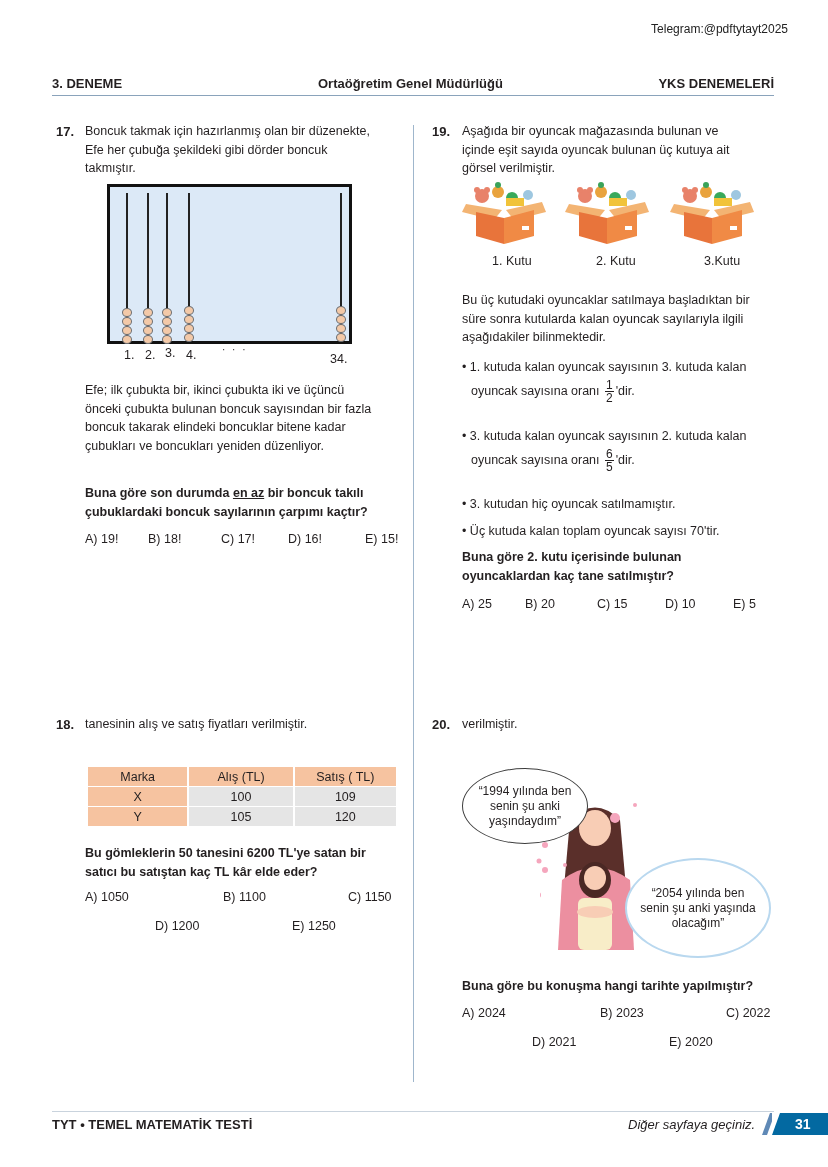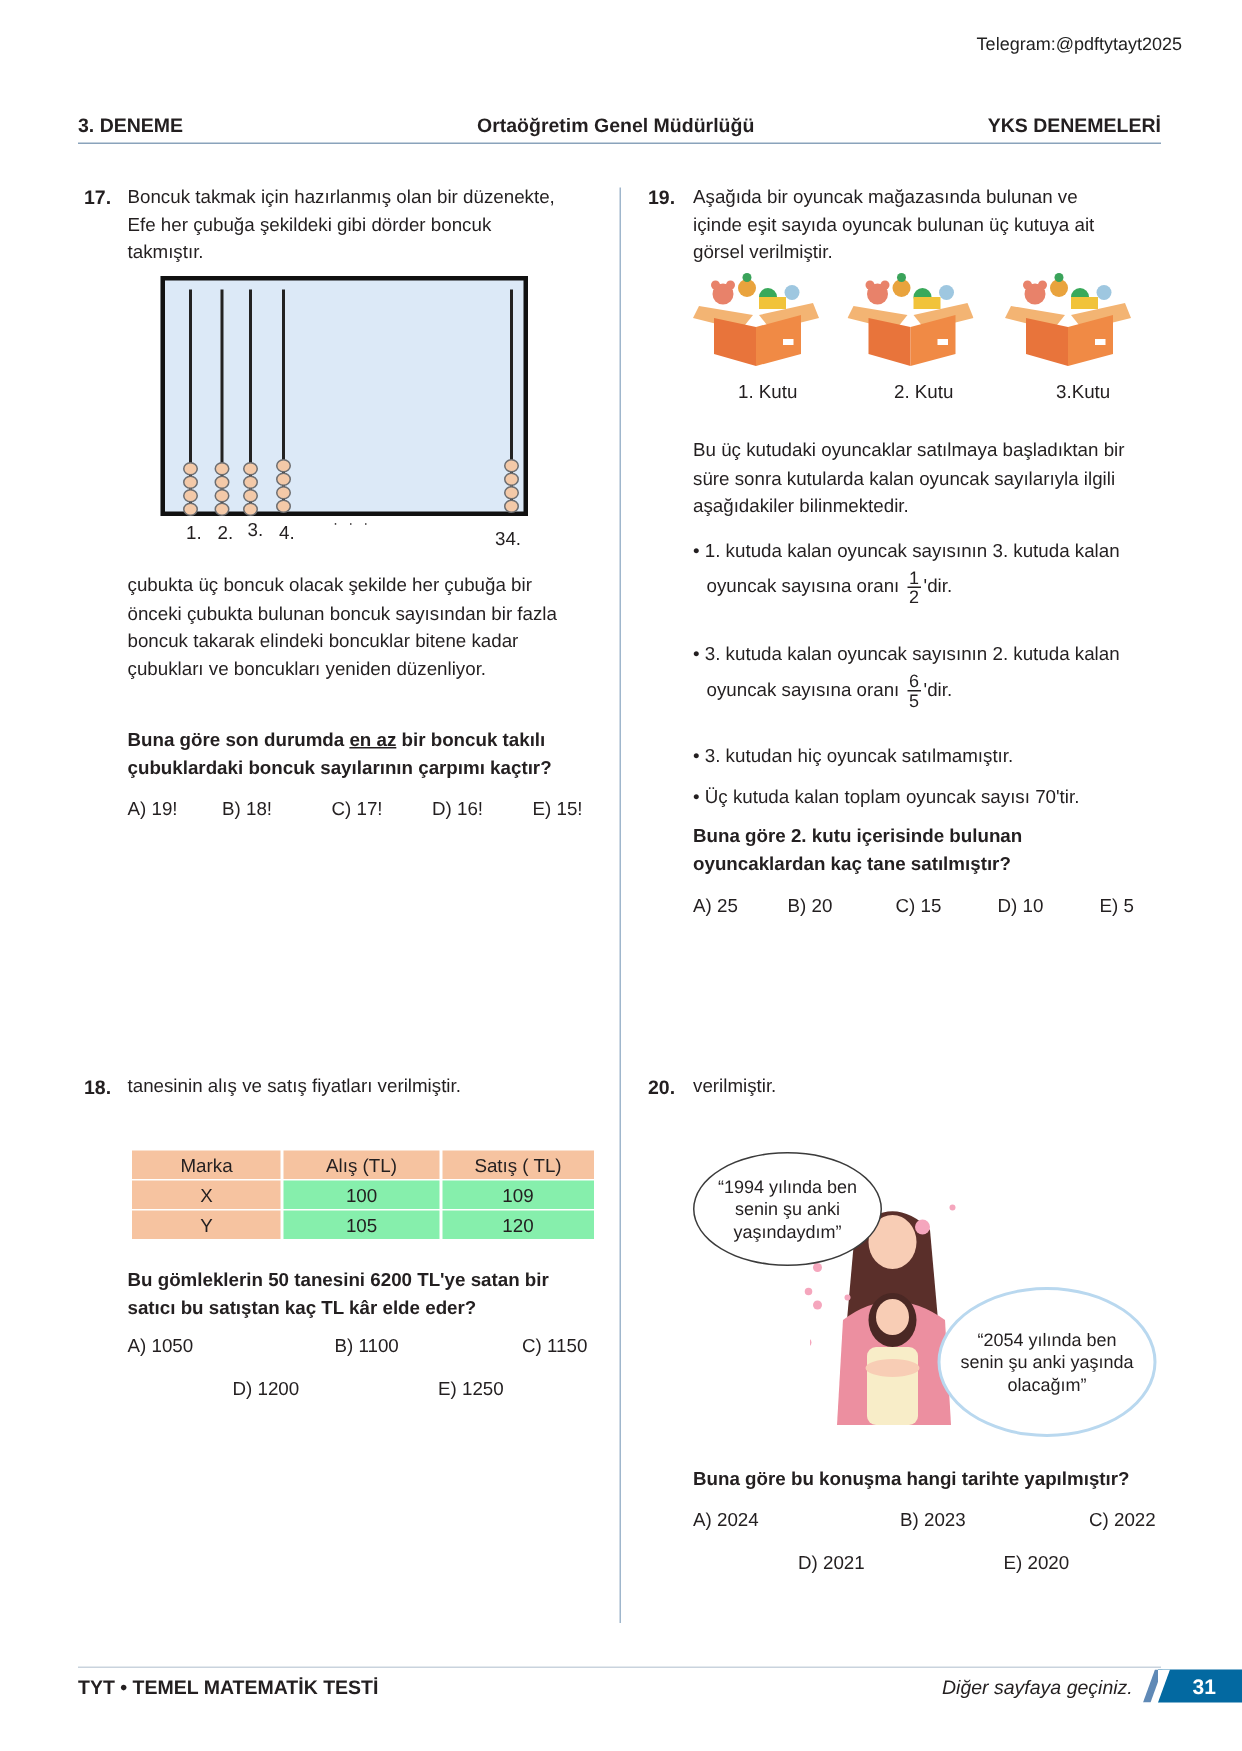--- a/index.html
+++ b/index.html
@@ -28,21 +28,21 @@
 
   
   .frac { display:inline-block; vertical-align:middle; text-align:center; font-size:12px; line-height:12px; margin:0 2px; }
   .frac .n { display:block; border-bottom:1px solid #231f20; padding:0 1px; }
   .frac .d { display:block; }
 
   
   table.t { position:absolute; left:86px; top:766px; width:312px; border-collapse:separate; border-spacing:2px 1px; font-size:12.5px; }
   table.t td, table.t th { text-align:center; height:19px; padding:0; font-weight:normal; }
   .peach { background:#f6c3a0; }
-  .blue { background:#86efac; }
+  .blue { background:#e5e5e5; }
 
   
   .bubble { position:absolute; border:1.5px solid #3b3b3b; border-radius:50%; background:#fff; text-align:center; font-size:12px; line-height:15px; display:flex; align-items:center; justify-content:center; }
   .bubble2 { border:2px solid #b9d8ef; }
 
   .footer-line { left:52px; top:1111px; width:722px; height:1px; background:#c9d3dd; }
   .footer-left { left:52px; top:1117px; font-size:13px; font-weight:bold; }
   .footer-right { left:628px; top:1117px; font-size:13px; font-style:italic; }
   .pagebox { left:772px; top:1113px; width:56px; height:22px; background:#0369a1; color:#fff; font-weight:bold; font-size:14px; }
 </style>
@@ -95,37 +95,37 @@
     <div class="bead" style="left:226px;top:146px;"></div>
   </div>
   <div class="rodlabel" style="left:124px;">1.</div>
   <div class="rodlabel" style="left:145px;">2.</div>
   <div class="rodlabel" style="left:165px;top:346px;">3.</div>
   <div class="rodlabel" style="left:186px;">4.</div>
   <div class="rodlabel" style="left:222px;top:344px;font-size:10px;letter-spacing:2px;">· · ·</div>
   <div class="rodlabel" style="left:330px;top:352px;">34.</div>
 
   <div class="abs txt" style="left:85px;top:381px;width:320px;">
-    <div>çubukta üç boncuk olacak şekilde her çubuğa bir</div>
+    <div>Efe; ilk çubukta bir, ikinci çubukta iki ve üçüncü</div>
     <div>önceki çubukta bulunan boncuk sayısından bir fazla</div>
     <div>boncuk takarak elindeki boncuklar bitene kadar</div>
     <div>çubukları ve boncukları yeniden düzenliyor.</div>
   </div>
 
   <div class="abs txt bold" style="left:85px;top:484px;width:320px;">
     <div><span>Buna göre son durumda </span><span class="u">en az</span><span> bir boncuk takılı</span></div>
     <div>çubuklardaki boncuk sayılarının çarpımı kaçtır?</div>
   </div>
 
   <div class="abs opts" style="left:85px;top:532px;width:320px;height:20px;">
     <span class="opt" style="left:0px;">A) 19!</span>
     <span class="opt" style="left:63px;">B) 18!</span>
     <span class="opt" style="left:136px;">C) 17!</span>
     <span class="opt" style="left:203px;">D) 16!</span>
-    <span class="opt" style="left:270px;">E) 15!</span>
+    <span class="opt" style="left:280px;">E) 15!</span>
   </div>
 </div>
 
 <div>
   <div class="abs qnum" style="left:56px;top:717px;">18.</div>
   <div class="abs txt" style="left:85px;top:715px;width:320px;">
     <div>tanesinin alış ve satış fiyatları verilmiştir.</div>
   </div>
 
   <table class="t">

